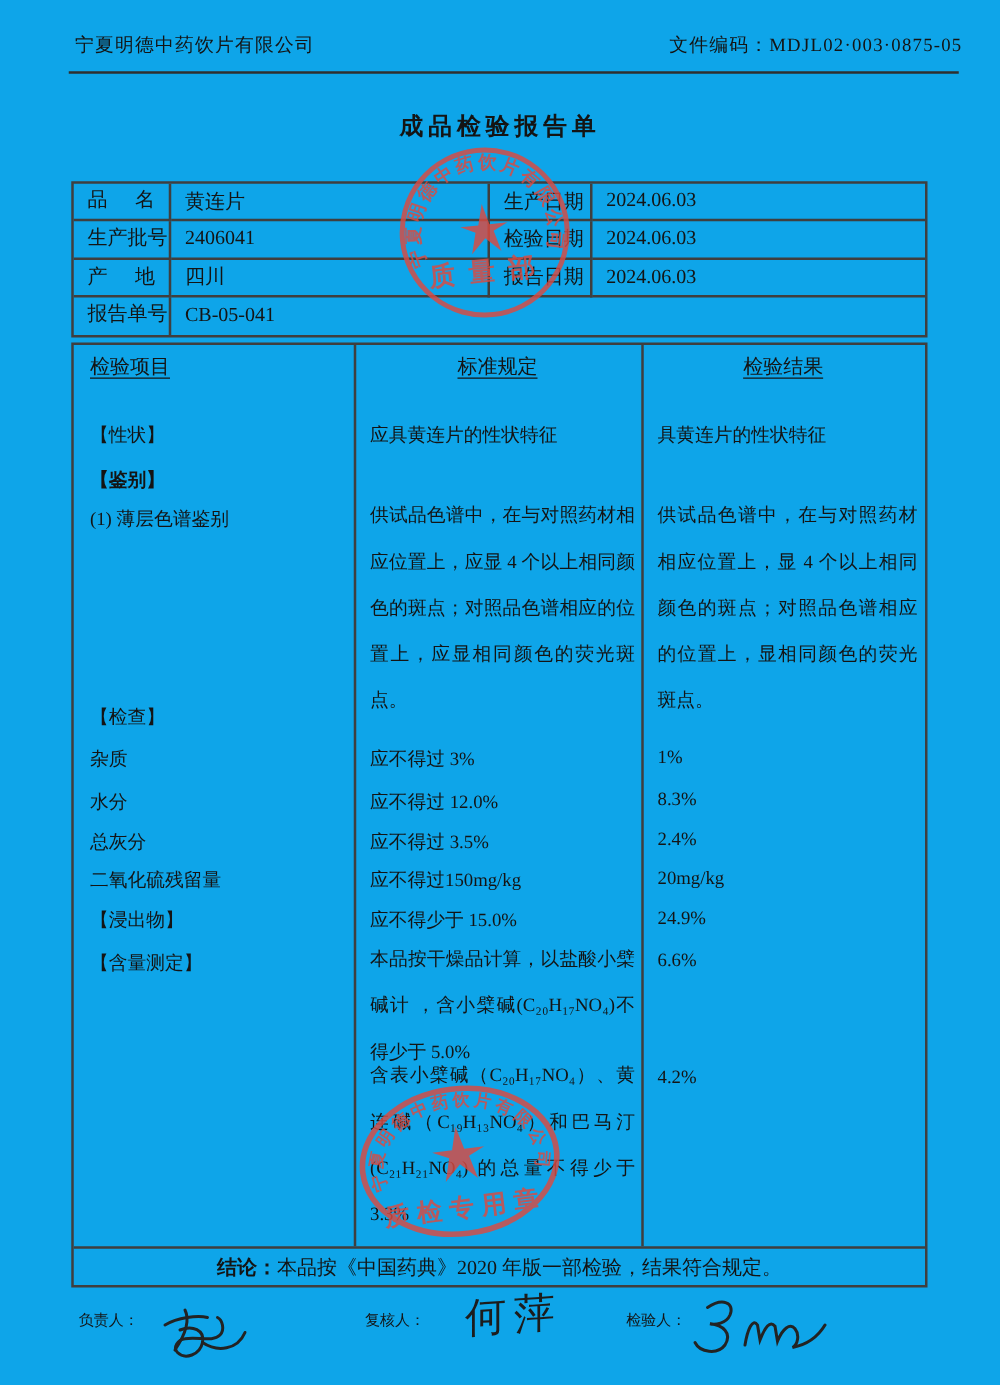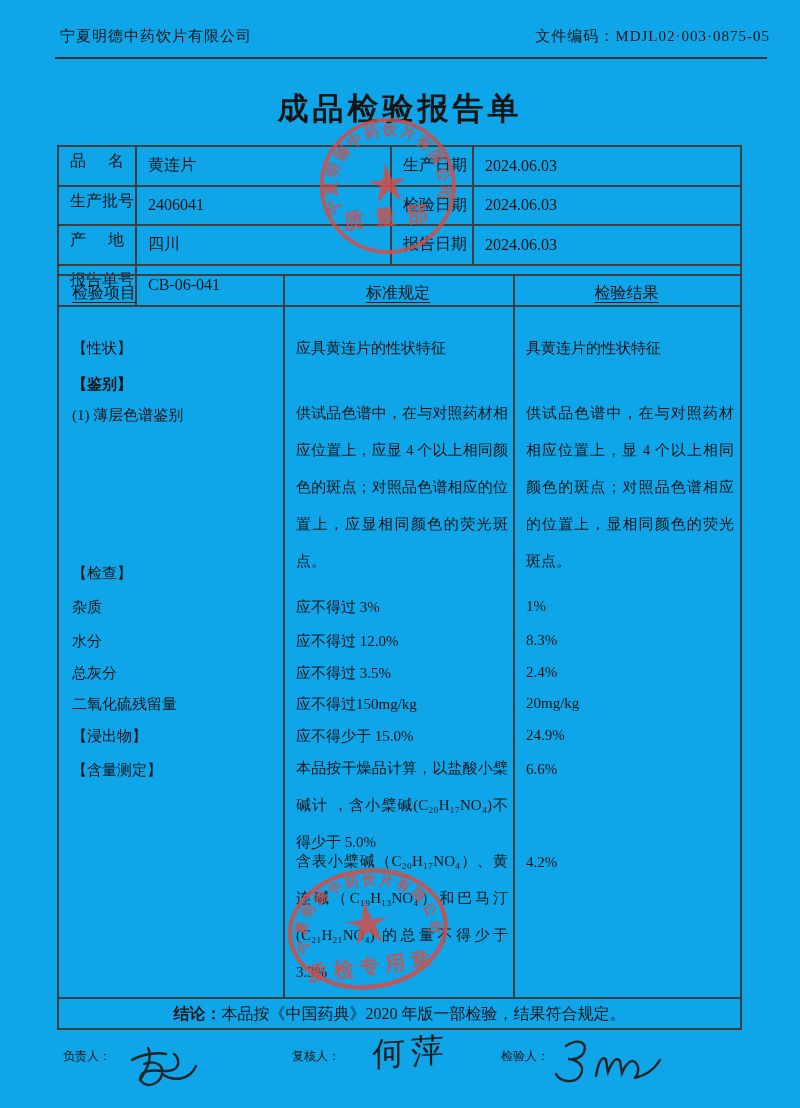--- a/index.html
+++ b/index.html
@@ -6,24 +6,24 @@
   .page {
     position:relative; width:800px; height:1108px; background:#0ea5e9;
     font-family:"Liberation Serif","DejaVu Serif",serif; color:#141414;
     overflow:hidden;
   }
   
   .doc-header { position:absolute; top:27px; left:60px; right:30px;
     display:flex; justify-content:space-between; font-size:15px; letter-spacing:1px; }
   .header-rule { position:absolute; top:57px; left:55px; width:712px; height:2px; background:#2f2f2f; }
   .doc-title { position:absolute; top:88px; left:0; width:100%; text-align:center;
-    font-size:31px; font-weight:bold; letter-spacing:4px; }
+    font-size:19px; font-weight:bold; letter-spacing:4px; }
 
   
-  .info-table { position:absolute; left:57px; top:145px; width:685px; height:162px;
+  .info-table { position:absolute; left:57px; top:145px; width:685px; height:125px;
     border:2px solid #3f3f3f; box-sizing:border-box; display:grid;
     grid-template-columns:78px 255px 82px 1fr; grid-template-rows:repeat(4,1fr); font-size:16px; }
   .cell { border-right:2px solid #3f3f3f; border-bottom:2px solid #3f3f3f;
     display:flex; align-items:center; padding:0 11px; box-sizing:border-box; white-space:nowrap; overflow:visible; }
   .cell.lbl { display:block; line-height:28px; text-align:justify; text-align-last:justify; }
   .cell.no-r { border-right:none; }
   .cell.no-b { border-bottom:none; }
   .cell.span3 { grid-column:2/5; }
 
   
@@ -88,21 +88,21 @@
     <div class="cell">2406041</div>
     <div class="cell">检验日期</div>
     <div class="cell no-r">2024.06.03</div>
 
     <div class="cell lbl">产地</div>
     <div class="cell">四川</div>
     <div class="cell">报告日期</div>
     <div class="cell no-r">2024.06.03</div>
 
     <div class="cell lbl no-b">报告单号</div>
-    <div class="cell span3 no-r no-b">CB-06-041</div>
+    <div class="cell span3 no-r no-b">CB-05-041</div>
   </div>
 
   <div class="main-table">
     <div class="vline v1"></div>
     <div class="vline v2"></div>
 
     <div class="mt-h h1">检验项目</div>
     <div class="mt-h h2">标准规定</div>
     <div class="mt-h h3">检验结果</div>
 

